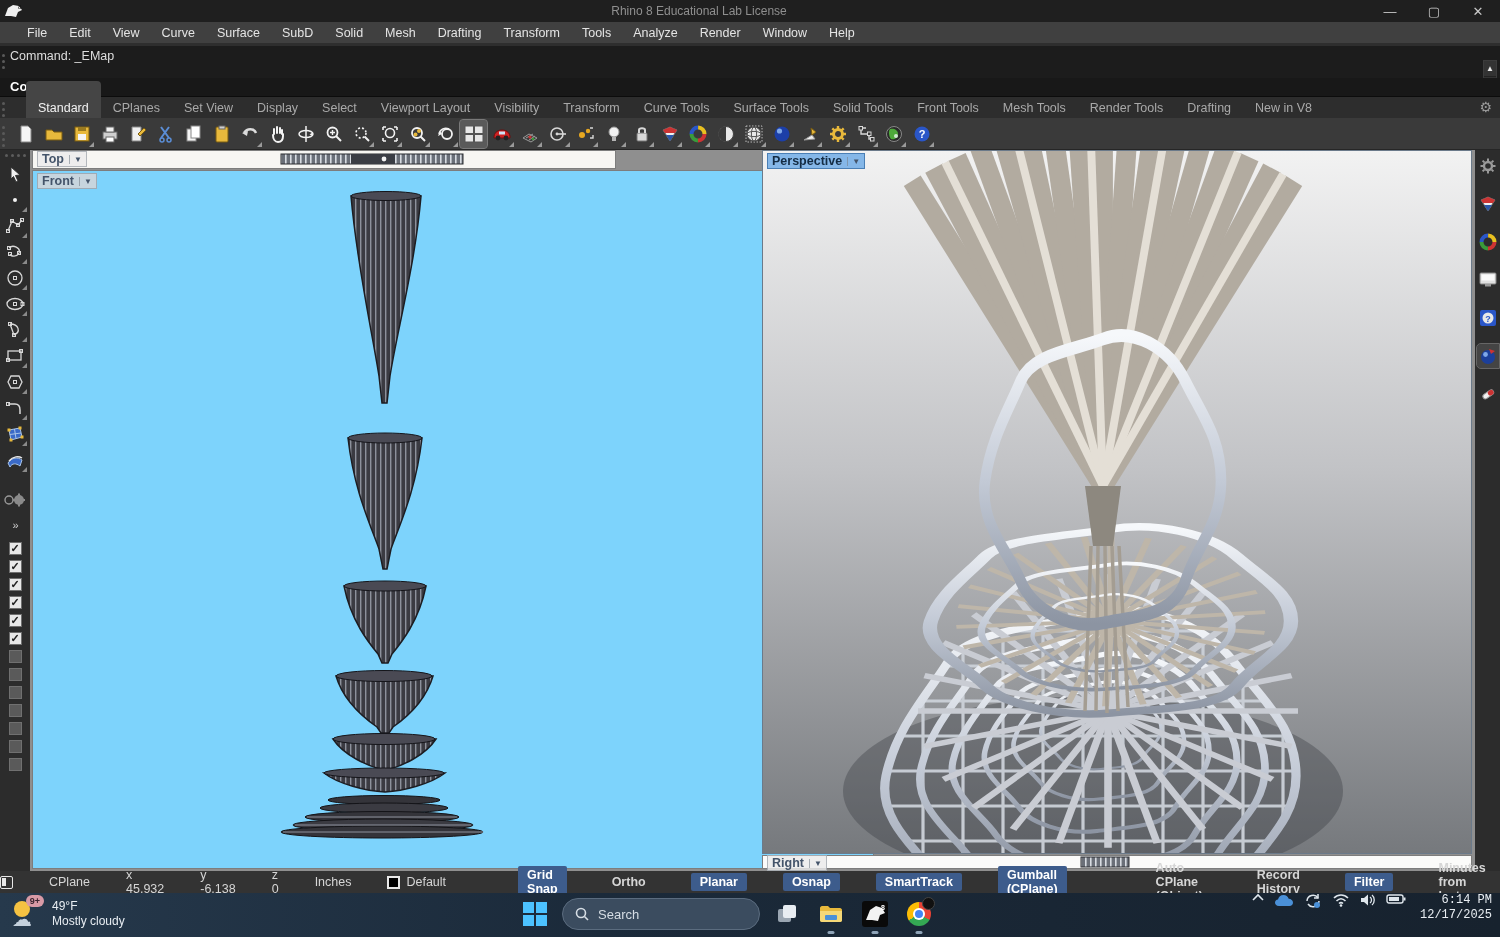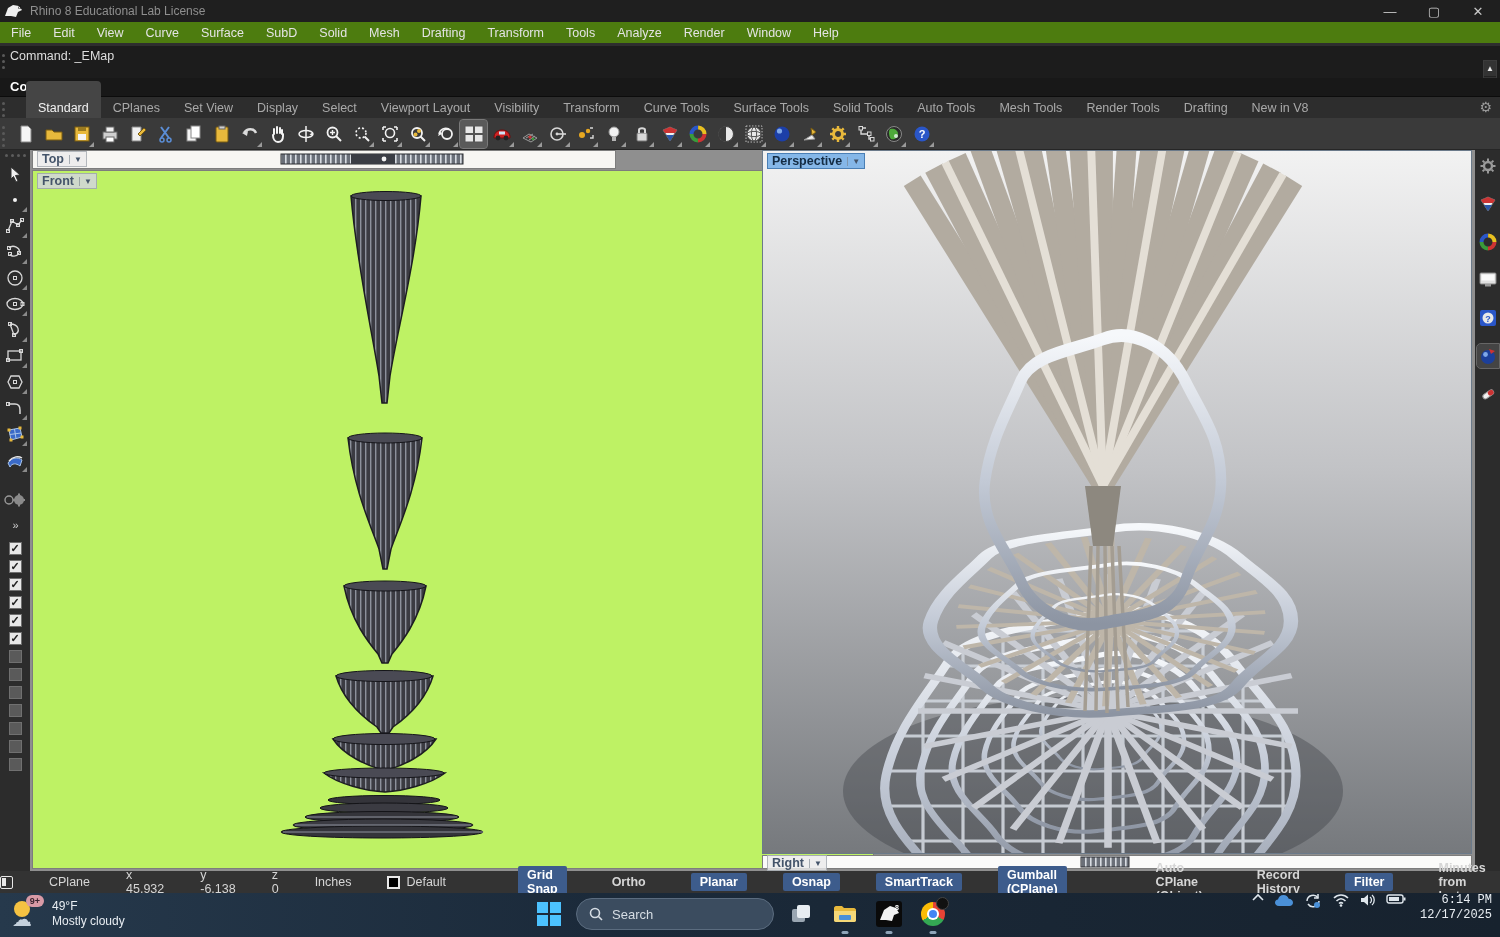--- a/index.html
+++ b/index.html
@@ -5,27 +5,27 @@
   * { margin:0; padding:0; box-sizing:border-box; }
   html,body { width:1500px; height:937px; overflow:hidden; background:#808080;
     font-family:"Liberation Sans", sans-serif; -webkit-font-smoothing:antialiased; }
   .abs { position:absolute; }
   #app { position:relative; width:1500px; height:937px; background:#2e2e2e; }
 
   
   #titlebar { left:0; top:0; width:1500px; height:22px; background:#1f1f1f;
     display:flex; align-items:center; color:#8f8f8f; font-size:12px; }
   #titlebar .appicon { width:20px; height:16px; margin:0 6px 0 4px; }
-  #titlebar .title { flex:1; }
+  #titlebar .title { flex:1;text-align:center; }
   .wctrl { width:44px; height:22px; display:flex; align-items:center; justify-content:center;
     color:#c9c9c9; font-size:13px; }
 
   
-  #menubar { left:0; top:22px; width:1500px; height:21px; background:#4d7c0f;
-    display:flex; align-items:center; padding-left:0; gap:0; }
+  #menubar { left:0; top:22px; width:1500px; height:21px; background:#404040;
+    display:flex; align-items:center; padding-left:16px; gap:0; }
   #menubar span { color:#e4e4e4; font-size:12.5px; padding:2px 11px; }
 
   
   #cmdhist { left:0; top:46px; width:1500px; height:35px; background:#1c1c1c;
     border-bottom:1px solid #101010; color:#dedede; font-size:12.5px; padding:2px 0 0 10px; }
   #cmdhist .line { height:16px; line-height:16px; }
   #cmdscroll { right:3px; top:60px; width:14px; height:34px; background:#2a2a2a;
     display:flex; flex-direction:column; border:1px solid #3c3c3c; }
   #cmdscroll .sbtn { flex:1; display:flex; align-items:center; justify-content:center;
     color:#e8e8e8; font-size:8px; background:#333; border-bottom:1px solid #222; }
@@ -62,21 +62,21 @@
     border-left:5px solid transparent; border-bottom:5px solid #8a8a8a; }
   #lsidebar .dots { display:flex; gap:3px; margin-bottom:4px; }
   #lsidebar .dots i { width:3px; height:3px; border-radius:50%; background:#5d5d5d; }
   #lsidebar .chev { color:#cfcfcf; font-size:11px; letter-spacing:-1px; margin:6px 0 8px 0; }
   .cb { width:13px; height:13px; margin:2.5px 0; border:1px solid #6f6f6f; background:#e8e8e8;
     font-size:11px; line-height:11px; text-align:center; color:#222; font-weight:bold; }
   .cb.off { background:#5a5a5a; border-color:#707070; }
 
   
   #vp-top { left:32px; top:0; width:584px; height:19px; background:#f7f6f3; border:1px solid #7d7d7d; }
-  #vp-front { left:32px; top:20px; width:842px; height:699px; background:#bef264; border:1px solid #7d7d7d; }
+  #vp-front { left:32px; top:20px; width:842px; height:699px; background:#7dd3fc; border:1px solid #7d7d7d; }
   #vp-persp { left:762px; top:0; width:710px; height:704px; background:#cfcfcf; border:1px solid #6b7a8a; }
   #vp-right { left:762px; top:705px; width:710px; height:14px; background:#fbfbfa; border:1px solid #7d7d7d; }
   .vplabel { position:absolute; left:4px; top:2px; z-index:5; font-size:12.5px; font-weight:bold;
     color:#44546a; background:rgba(210,213,218,0.88); padding:0 4px; display:flex; align-items:center; gap:5px;
     border:1px solid rgba(120,130,140,0.5); }
   .vplabel .dd { font-size:8px; color:#44546a; border-left:1px solid rgba(120,130,140,0.6); padding-left:4px; }
   .vplabel.blue { background:#85b7e8; border-color:#4a7fb5; color:#142c44; }
   .vplabel.thin { top:0px; padding:0 4px; background:rgba(235,235,235,0.8); }
 
   
@@ -99,21 +99,21 @@
   #taskbar { left:0; top:893px; width:1500px; height:44px;
     background:linear-gradient(90deg,#26394c 0%,#1b2a3a 40%,#17222e 100%);
     color:#e8edf2; }
   #weather { position:absolute; left:10px; top:4px; display:flex; align-items:center; gap:8px; }
   #weather .wicon { position:relative; width:34px; height:34px; }
   #weather .sun { position:absolute; left:4px; top:4px; width:16px; height:16px; border-radius:50%; background:#f5c242; }
   #weather .cloud { position:absolute; left:2px; top:10px; font-size:20px; color:#c4d0dc; }
   #weather .badge { position:absolute; right:0; top:-2px; background:#d89aa6; color:#3a2430;
     font-size:9px; font-weight:bold; border-radius:8px; padding:1px 4px; }
   #weather .wtxt { font-size:12px; line-height:15px; }
-  #tb-center { position:absolute; left:532px; top:4px; display:flex; align-items:center; gap:10px;justify-content:center; }
+  #tb-center { position:absolute; left:518px; top:4px; display:flex; align-items:center; gap:10px;justify-content:center; }
   .winlogo { width:24px; height:24px; display:grid; grid-template-columns:11px 11px; grid-gap:2px; }
   .winlogo i { background:#4cc2ff; width:11px; height:11px; }
   #searchpill { width:198px; height:32px; border-radius:16px; background:#3b4c5f;
     border:1px solid #5b6c7f; display:flex; align-items:center; padding-left:12px; gap:9px;
     color:#d6dde4; font-size:13px; }
   .tbicon { width:34px; height:34px; display:flex; align-items:center; justify-content:center;
     position:relative; border-radius:4px; }
   .tbicon .rundot { position:absolute; bottom:-3px; left:50%; transform:translateX(-50%);
     width:7px; height:3px; border-radius:2px; background:#8fa4b8; }
   #tray { position:absolute; right:8px; top:0; height:44px; display:flex; align-items:flex-start; gap:10px;font-family:Liberation Mono, monospace; }
@@ -180,21 +180,21 @@
     <span class="tab">CPlanes</span>
     <span class="tab">Set View</span>
     <span class="tab">Display</span>
     <span class="tab">Select</span>
     <span class="tab">Viewport Layout</span>
     <span class="tab">Visibility</span>
     <span class="tab">Transform</span>
     <span class="tab">Curve Tools</span>
     <span class="tab">Surface Tools</span>
     <span class="tab">Solid Tools</span>
-    <span class="tab">Auto Tools</span>
+    <span class="tab">Front Tools</span>
     <span class="tab">Mesh Tools</span>
     <span class="tab">Render Tools</span>
     <span class="tab">Drafting</span>
     <span class="tab">New in V8</span>
     <span class="gear">⚙</span>
   </div>
 
   <div id="toolbar" class="abs">
     <div class="draghandle" style="top:8px;">
         <i></i>

